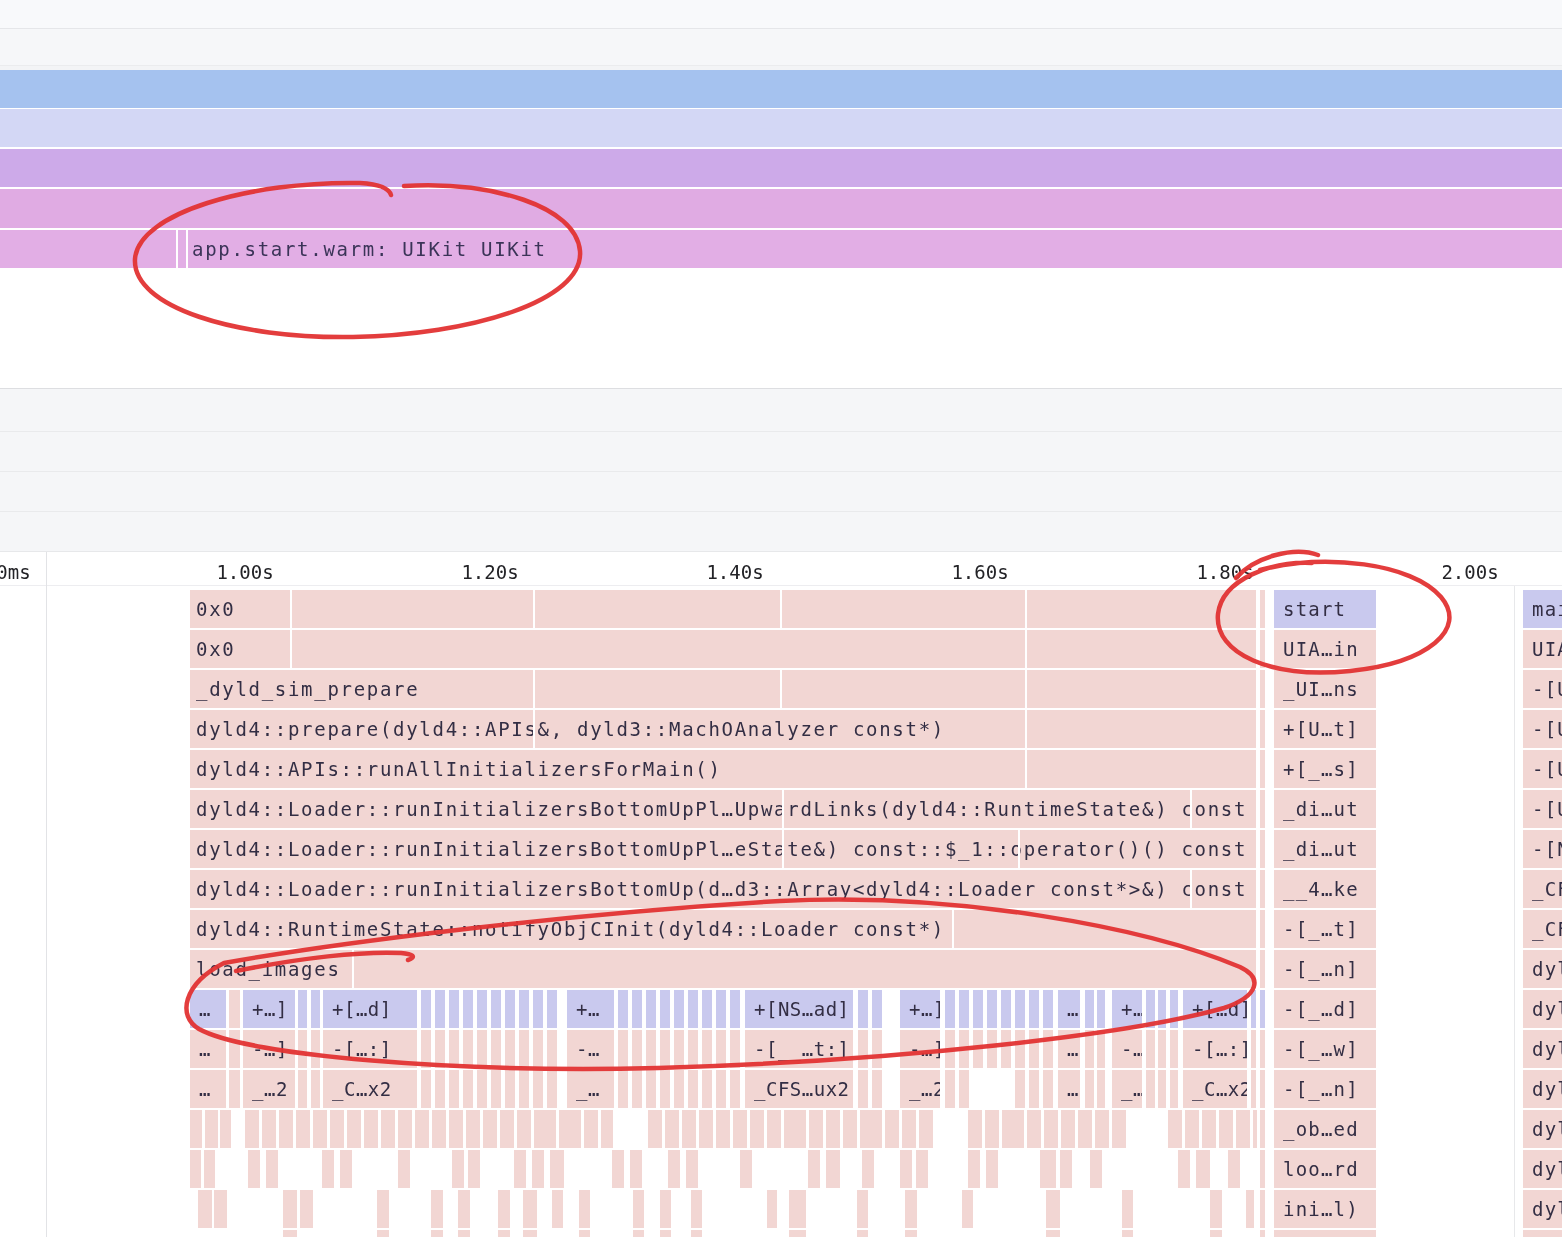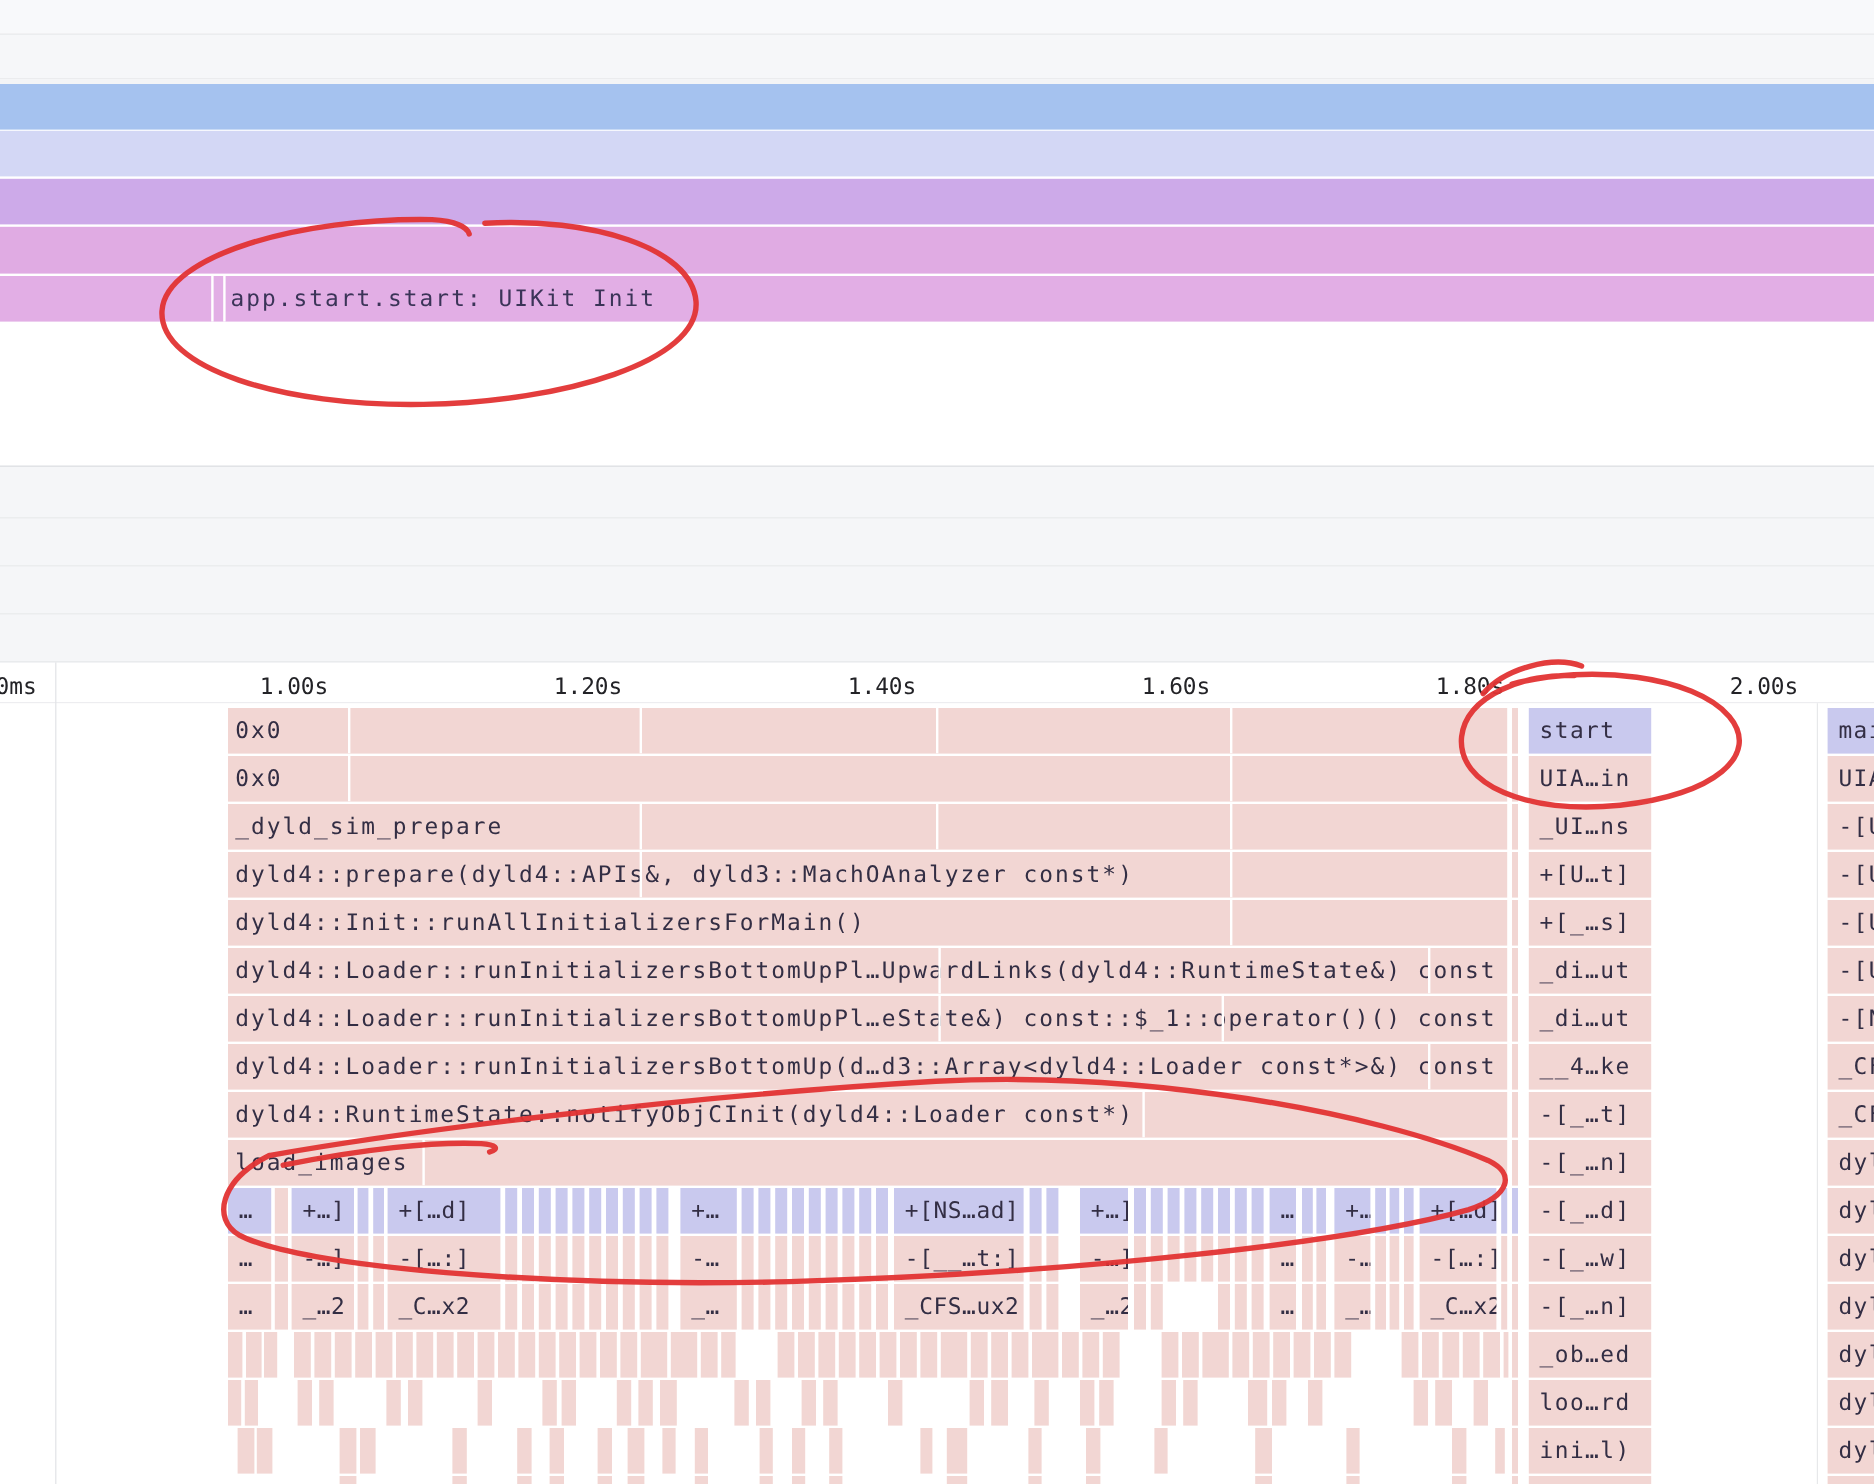--- a/index.html
+++ b/index.html
@@ -30,21 +30,21 @@
 <div id="tracks">
     <div style="position: absolute; left: 0px; top: 70px; width: 1562px; height: 38px; background: rgb(165, 194, 239);"></div>
     <div style="position: absolute; left: 0px; top: 109px; width: 1562px; height: 38px; background: rgb(211, 215, 245);"></div>
     <div style="position: absolute; left: 0px; top: 149px; width: 1562px; height: 38px; background: rgb(205, 170, 233);"></div>
     <div style="position: absolute; left: 0px; top: 189px; width: 1562px; height: 39px; background: rgb(224, 171, 227);"></div>
     <div style="position: absolute; left: 0px; top: 230px; width: 1562px; height: 38px; background: rgb(226, 174, 229);">
       <div style="position: absolute; left: 176px; top: 0px; width: 2px; height: 38px; background: rgb(255, 255, 255);"></div>
       <div style="position: absolute; left: 186px; top: 0px; width: 2px; height: 38px; background: rgb(255, 255, 255);"></div>
     </div>
   </div>
-<div class="banner-label">app.start.start: UIKit Init</div>
+<div class="banner-label">app.start.warm: UIKit UIKit</div>
 
 <div class="abs" style="left:0;top:388px;width:1562px;height:162px;background:#f5f6f8;border-top:1px solid #dddee1;border-bottom:1px solid #e7e8ea;">
   <div class="hline" style="top:42px;"></div>
   <div class="hline" style="top:82px;"></div>
   <div class="hline" style="top:122px;"></div>
 </div>
 
 <div id="ruler">
     <div class="tick" style="left: 2px;">800ms</div>
     <div class="tick" style="left: 245px;">1.00s</div>
@@ -61,21 +61,21 @@
 
 <div id="flame">
     <div class="frame" style="position: absolute; left: 190px; top: 590px; width: 1066px; height: 38px; background: rgb(242, 214, 211); overflow: hidden;"><span class="lbl">0x0</span><div style="position: absolute; left: 100px; top: 0px; width: 2px; height: 38px; background: rgb(255, 255, 255);"></div><div style="position: absolute; left: 343px; top: 0px; width: 2px; height: 38px; background: rgb(255, 255, 255);"></div><div style="position: absolute; left: 590px; top: 0px; width: 2px; height: 38px; background: rgb(255, 255, 255);"></div><div style="position: absolute; left: 835px; top: 0px; width: 2px; height: 38px; background: rgb(255, 255, 255);"></div></div>
     <div style="position: absolute; left: 1260px; top: 590px; width: 5px; height: 38px; background: rgb(242, 214, 211);"></div>
     <div class="frame" style="position: absolute; left: 190px; top: 630px; width: 1066px; height: 38px; background: rgb(242, 214, 211); overflow: hidden;"><span class="lbl">0x0</span><div style="position: absolute; left: 100px; top: 0px; width: 2px; height: 38px; background: rgb(255, 255, 255);"></div><div style="position: absolute; left: 835px; top: 0px; width: 2px; height: 38px; background: rgb(255, 255, 255);"></div></div>
     <div style="position: absolute; left: 1260px; top: 630px; width: 5px; height: 38px; background: rgb(242, 214, 211);"></div>
     <div class="frame" style="position: absolute; left: 190px; top: 670px; width: 1066px; height: 38px; background: rgb(242, 214, 211); overflow: hidden;"><span class="lbl">_dyld_sim_prepare</span><div style="position: absolute; left: 343px; top: 0px; width: 2px; height: 38px; background: rgb(255, 255, 255);"></div><div style="position: absolute; left: 590px; top: 0px; width: 2px; height: 38px; background: rgb(255, 255, 255);"></div><div style="position: absolute; left: 835px; top: 0px; width: 2px; height: 38px; background: rgb(255, 255, 255);"></div></div>
     <div style="position: absolute; left: 1260px; top: 670px; width: 5px; height: 38px; background: rgb(242, 214, 211);"></div>
     <div class="frame" style="position: absolute; left: 190px; top: 710px; width: 1066px; height: 38px; background: rgb(242, 214, 211); overflow: hidden;"><span class="lbl">dyld4::prepare(dyld4::APIs&amp;, dyld3::MachOAnalyzer const*)</span><div style="position: absolute; left: 343px; top: 0px; width: 2px; height: 38px; background: rgb(255, 255, 255);"></div><div style="position: absolute; left: 835px; top: 0px; width: 2px; height: 38px; background: rgb(255, 255, 255);"></div></div>
     <div style="position: absolute; left: 1260px; top: 710px; width: 5px; height: 38px; background: rgb(242, 214, 211);"></div>
-    <div class="frame" style="position: absolute; left: 190px; top: 750px; width: 1066px; height: 38px; background: rgb(242, 214, 211); overflow: hidden;"><span class="lbl">dyld4::Init::runAllInitializersForMain()</span><div style="position: absolute; left: 835px; top: 0px; width: 2px; height: 38px; background: rgb(255, 255, 255);"></div></div>
+    <div class="frame" style="position: absolute; left: 190px; top: 750px; width: 1066px; height: 38px; background: rgb(242, 214, 211); overflow: hidden;"><span class="lbl">dyld4::APIs::runAllInitializersForMain()</span><div style="position: absolute; left: 835px; top: 0px; width: 2px; height: 38px; background: rgb(255, 255, 255);"></div></div>
     <div style="position: absolute; left: 1260px; top: 750px; width: 5px; height: 38px; background: rgb(242, 214, 211);"></div>
     <div class="frame" style="position: absolute; left: 190px; top: 790px; width: 1066px; height: 38px; background: rgb(242, 214, 211); overflow: hidden;"><span class="lbl">dyld4::Loader::runInitializersBottomUpPl…UpwardLinks(dyld4::RuntimeState&amp;) const</span><div style="position: absolute; left: 592px; top: 0px; width: 2px; height: 38px; background: rgb(255, 255, 255);"></div><div style="position: absolute; left: 1000px; top: 0px; width: 2px; height: 38px; background: rgb(255, 255, 255);"></div></div>
     <div style="position: absolute; left: 1260px; top: 790px; width: 5px; height: 38px; background: rgb(242, 214, 211);"></div>
     <div class="frame" style="position: absolute; left: 190px; top: 830px; width: 1066px; height: 38px; background: rgb(242, 214, 211); overflow: hidden;"><span class="lbl">dyld4::Loader::runInitializersBottomUpPl…eState&amp;) const::$_1::operator()() const</span><div style="position: absolute; left: 592px; top: 0px; width: 2px; height: 38px; background: rgb(255, 255, 255);"></div><div style="position: absolute; left: 828px; top: 0px; width: 2px; height: 38px; background: rgb(255, 255, 255);"></div></div>
     <div style="position: absolute; left: 1260px; top: 830px; width: 5px; height: 38px; background: rgb(242, 214, 211);"></div>
     <div class="frame" style="position: absolute; left: 190px; top: 870px; width: 1066px; height: 38px; background: rgb(242, 214, 211); overflow: hidden;"><span class="lbl">dyld4::Loader::runInitializersBottomUp(d…d3::Array&lt;dyld4::Loader const*&gt;&amp;) const</span><div style="position: absolute; left: 1000px; top: 0px; width: 2px; height: 38px; background: rgb(255, 255, 255);"></div></div>
     <div style="position: absolute; left: 1260px; top: 870px; width: 5px; height: 38px; background: rgb(242, 214, 211);"></div>
     <div class="frame" style="position: absolute; left: 190px; top: 910px; width: 1066px; height: 38px; background: rgb(242, 214, 211); overflow: hidden;"><span class="lbl">dyld4::RuntimeState::notifyObjCInit(dyld4::Loader const*)</span><div style="position: absolute; left: 762px; top: 0px; width: 2px; height: 38px; background: rgb(255, 255, 255);"></div></div>
     <div style="position: absolute; left: 1260px; top: 910px; width: 5px; height: 38px; background: rgb(242, 214, 211);"></div>
     <div class="frame" style="position: absolute; left: 190px; top: 950px; width: 1066px; height: 38px; background: rgb(242, 214, 211); overflow: hidden;"><span class="lbl">load_images</span><div style="position: absolute; left: 162px; top: 0px; width: 2px; height: 38px; background: rgb(255, 255, 255);"></div></div>

